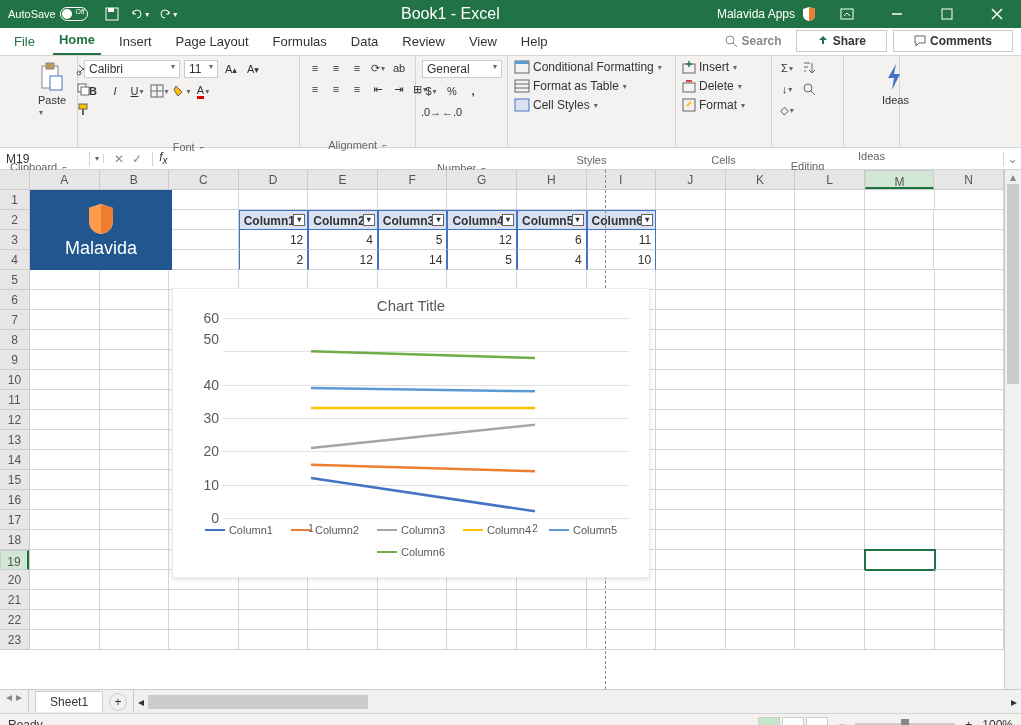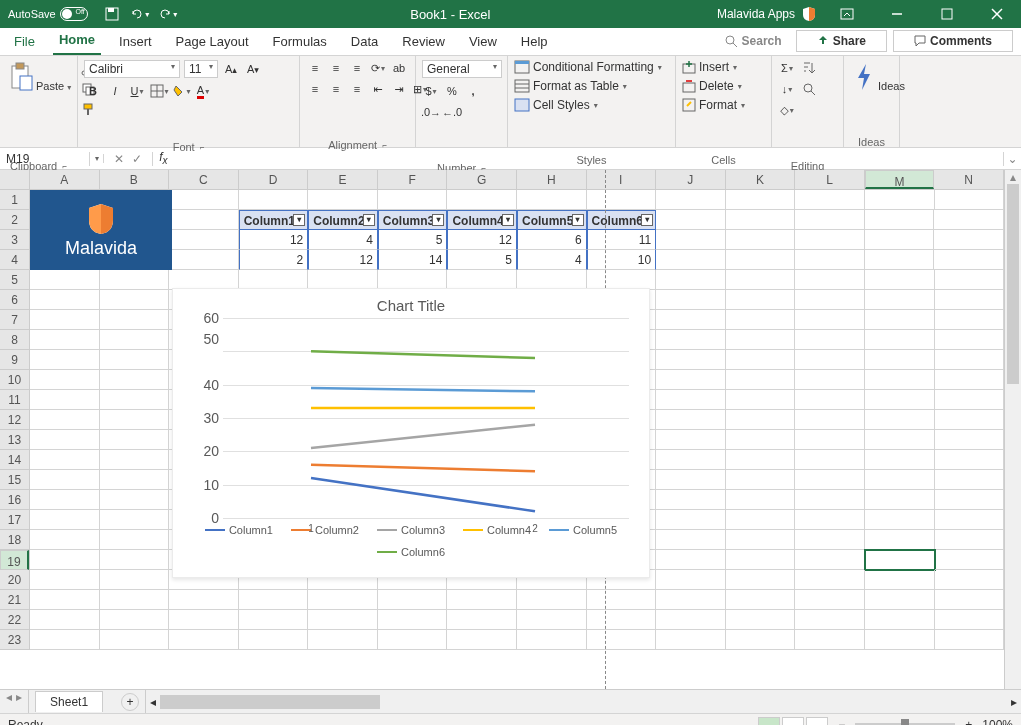--- a/index.html
+++ b/index.html
@@ -5,41 +5,41 @@
 * { box-sizing: border-box; margin: 0; padding: 0; font-family: "Segoe UI", Arial, sans-serif; }
 body { width: 1021px; height: 725px; overflow: hidden; background: #fff; font-size: 12px; color: #333; }
 
 
 .title-bar { background: #217346; height: 28px; display: flex; align-items: center; color: #fff; }
 .autosave { display: flex; align-items: center; padding: 0 8px; font-size: 11px; }
 .toggle { width: 28px; height: 14px; border: 1px solid #fff; border-radius: 7px; margin-left: 4px; position: relative; }
 .toggle::before { content: ""; position: absolute; width: 10px; height: 10px; background: #fff; border-radius: 50%; top: 1px; left: 1px; }
 .qat { display: flex; gap: 12px; padding: 0 8px; }
 .qat-btn { width: 16px; height: 16px; display: flex; align-items: center; justify-content: center; }
-.title-center { flex: 1; text-align: center; font-size: 13px; }
+.title-center { flex: 1; text-align: center; font-size: 16px; }
 .title-right { display: flex; align-items: center; gap: 10px; padding-right: 4px; }
 .mv-badge { display: flex; align-items: center; gap: 6px; font-size: 12px; }
 .mv-shield { width: 16px; height: 16px; }
 .win-btn { width: 40px; height: 28px; display: flex; align-items: center; justify-content: center; }
 
 
 .ribbon-tabs { background: #fff; height: 28px; border-bottom: 1px solid #d4d4d4; display: flex; align-items: flex-end; padding: 0 8px; gap: 12px; }
 .ribbon-tab { padding: 6px 6px; font-size: 13px; cursor: pointer; }
 .ribbon-tab.file { color: #217346; }
 .ribbon-tab.active { border-bottom: 2px solid #217346; color: #217346; font-weight: 600; }
 .ribbon-right { margin-left: auto; display: flex; gap: 6px; align-items: center; padding-bottom: 3px; font-weight: bold; }
 .search-box { display: flex; align-items: center; gap: 4px; color: #888; padding: 0 8px; }
 .share-btn, .comments-btn { border: 1px solid #ccc; padding: 3px 20px; font-size: 12px; display: flex; align-items: center; gap: 4px; }
 
 
 .ribbon { background: #f3f2f1; height: 92px; border-bottom: 1px solid #d4d4d4; display: flex; }
 .group { border-right: 1px solid #d4d4d4; padding: 4px 6px; display: flex; flex-direction: column; justify-content: space-between; }
 .group-label { text-align: center; font-size: 11px; color: #666; padding-top: 2px; display: flex; justify-content: center; gap: 4px; align-items: center; margin-top: 40px; }
 .group-body { flex: 1; display: flex; gap: 4px; align-items: flex-start; }
-.big-btn { display: flex; flex-direction: row; align-items: flex-end; gap: 2px; padding: 2px; font-size: 11px; }
+.big-btn { display: flex; flex-direction: column; align-items: flex-start; gap: 2px; padding: 2px; font-size: 11px; margin-left: 30px; }
 .btn-stack { display: flex; flex-direction: column; gap: 2px; }
 .sm-btn { width: 22px; height: 18px; display: flex; align-items: center; justify-content: center; border: 1px solid transparent; }
 .font-row1 { display: flex; gap: 4px; align-items: center; }
 .font-row2 { display: flex; gap: 4px; align-items: center; }
 .sel { border: 1px solid #ccc; background: #fff; padding: 1px 4px; font-size: 12px; min-width: 20px; }
 .font-name { width: 96px; }
 .font-size { width: 34px; }
 .stack { display: flex; flex-direction: column; gap: 5px; }
 .row { display: flex; gap: 3px; align-items: center; }
 .sq { width: 18px; height: 16px; display: flex; align-items: center; justify-content: center; font-size: 11px; }
@@ -86,21 +86,21 @@
 .legend { display: flex; flex-wrap: wrap; justify-content: center; gap: 10px 18px; padding: 6px 20px; font-size: 11px; color: #595959; }
 .legend-item { display: flex; align-items: center; gap: 4px; }
 .legend-swatch { width: 20px; height: 2px; }
 
 
 .page-break { position: absolute; top: 0; bottom: 0; border-right: 1px dashed #888; }
 
 
 .vscroll { position: absolute; right: 0; top: 0; bottom: 0; width: 17px; background: #f0f0f0; border-left: 1px solid #ccc; }
 .hscroll-area { height: 24px; display: flex; background: #f0f0f0; border-top: 1px solid #ccc; }
-.sheet-tabs { display: flex; align-items: center; gap: 12px; padding: 0 6px; }
+.sheet-tabs { display: flex; align-items: center; gap: 0; padding: 0 6px; }
 .sheet-nav { display: flex; gap: 4px; color: #888; padding: 0 6px; border-right: 1px solid #ccc; }
 .sheet-tab { background: #fff; border: 1px solid #ccc; border-bottom: none; padding: 3px 14px; font-size: 12px; }
 .add-sheet { width: 18px; height: 18px; border: 1px solid #ccc; border-radius: 50%; display: flex; align-items: center; justify-content: center; margin-left: 6px; }
 .hscroll { flex: 1; display: flex; align-items: center; justify-content: space-between; padding: 0 4px; border-left: 1px solid #ccc; }
 .hthumb { height: 14px; background: #ccc; width: 220px; margin-left: 4px; }
 
 
 .status-bar { height: 22px; background: #f3f2f1; border-top: 1px solid #d4d4d4; display: flex; align-items: center; padding: 0 8px; font-size: 12px; justify-content: space-between; }
 .status-right { display: flex; align-items: center; gap: 10px; }
 .view-btns { display: flex; gap: 2px; }

